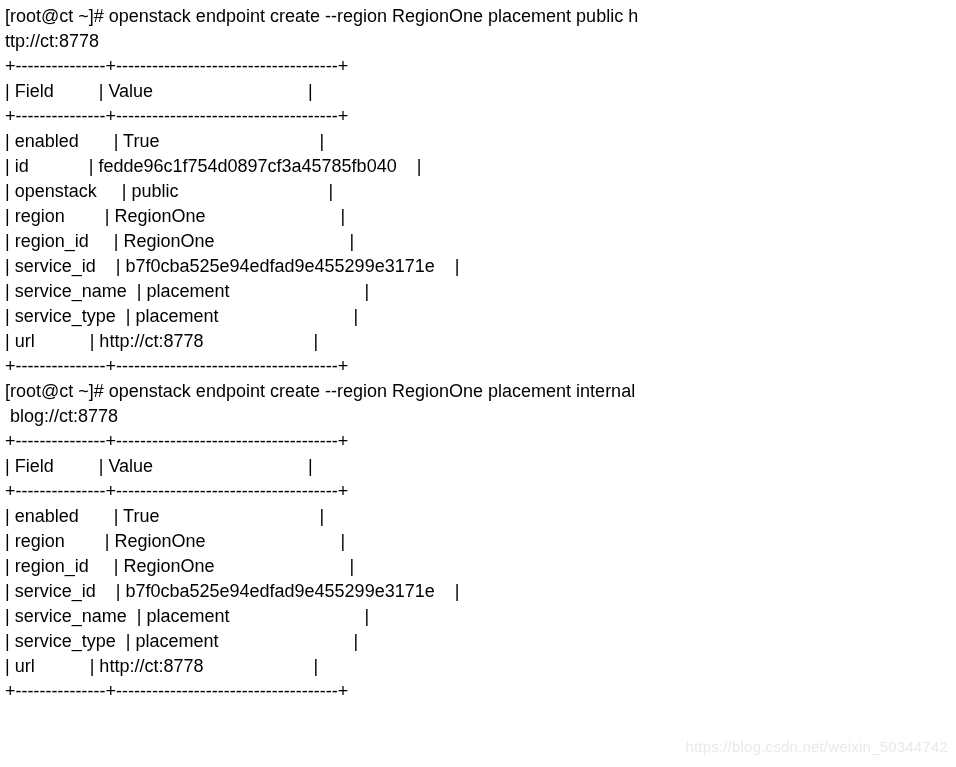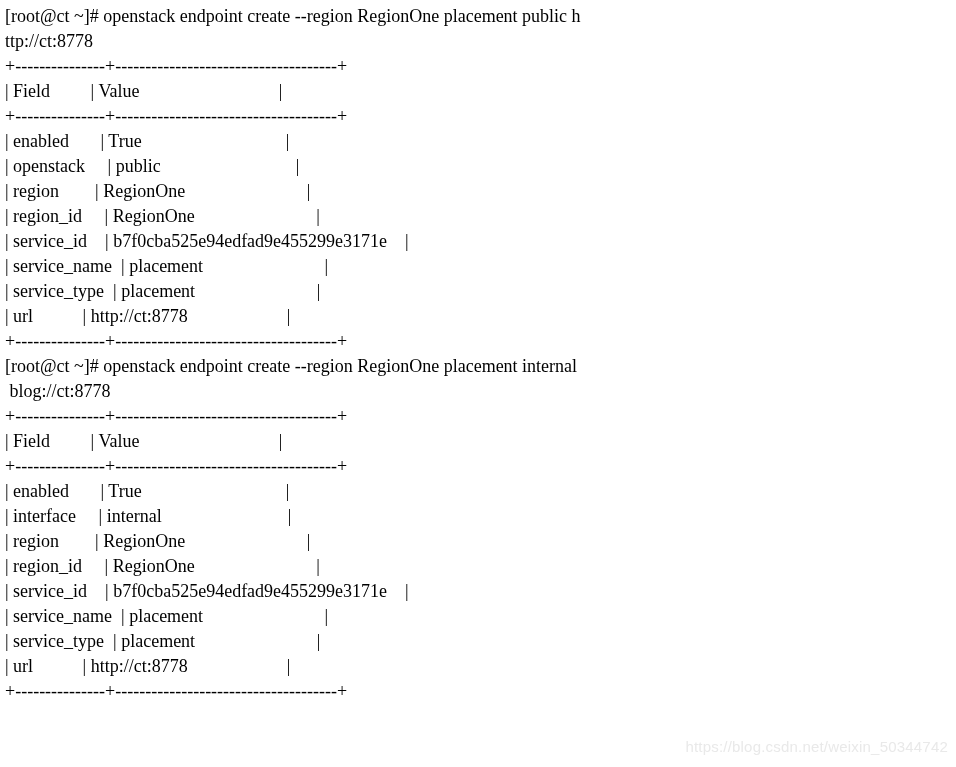--- a/index.html
+++ b/index.html
@@ -22,21 +22,21 @@
     color: #000000;
     font-family: "DejaVu Sans Mono", "Liberation Mono", monospace;
     font-size: 18px;
     line-height: 25px;
     padding: 4px 0 0 5px;
     box-sizing: border-box;
     -webkit-font-smoothing: none;
   }
   .term-line {
     white-space: pre;
-    font-family: Liberation Serif, serif;
+    font-family: Liberation Sans, sans-serif;
     font-size: 18px;
     line-height: 25px;
     letter-spacing: 0px;
     color: #000000;
     height: 25px;
   }
   .watermark {
     position: absolute;
     right: 8px;
     bottom: 8px;
@@ -52,35 +52,35 @@
 <body>
 
 <div id="terminal">
   <div id="terminal-output">
       <div class="term-line">[root@ct ~]# openstack endpoint create --region RegionOne placement public h</div>
       <div class="term-line">ttp://ct:8778</div>
       <div class="term-line">+---------------+-------------------------------------+</div>
       <div class="term-line">| Field         | Value                               |</div>
       <div class="term-line">+---------------+-------------------------------------+</div>
       <div class="term-line">| enabled       | True                                |</div>
+      <div class="term-line">| id            | fedde96c1f754d0897cf3a45785fb040    |</div>
       <div class="term-line">| openstack     | public                              |</div>
       <div class="term-line">| region        | RegionOne                           |</div>
       <div class="term-line">| region_id     | RegionOne                           |</div>
       <div class="term-line">| service_id    | b7f0cba525e94edfad9e455299e3171e    |</div>
       <div class="term-line">| service_name  | placement                           |</div>
       <div class="term-line">| service_type  | placement                           |</div>
       <div class="term-line">| url           | http://ct:8778                      |</div>
       <div class="term-line">+---------------+-------------------------------------+</div>
       <div class="term-line">[root@ct ~]# openstack endpoint create --region RegionOne placement internal</div>
       <div class="term-line"> blog://ct:8778</div>
       <div class="term-line">+---------------+-------------------------------------+</div>
       <div class="term-line">| Field         | Value                               |</div>
       <div class="term-line">+---------------+-------------------------------------+</div>
       <div class="term-line">| enabled       | True                                |</div>
-      <div class="term-line">| interface     | internal                            |</div>
       <div class="term-line">| region        | RegionOne                           |</div>
       <div class="term-line">| region_id     | RegionOne                           |</div>
       <div class="term-line">| service_id    | b7f0cba525e94edfad9e455299e3171e    |</div>
       <div class="term-line">| service_name  | placement                           |</div>
       <div class="term-line">| service_type  | placement                           |</div>
       <div class="term-line">| url           | http://ct:8778                      |</div>
       <div class="term-line">+---------------+-------------------------------------+</div>
     </div>
   <div class="watermark">https://blog.csdn.net/weixin_50344742</div>
 </div>

